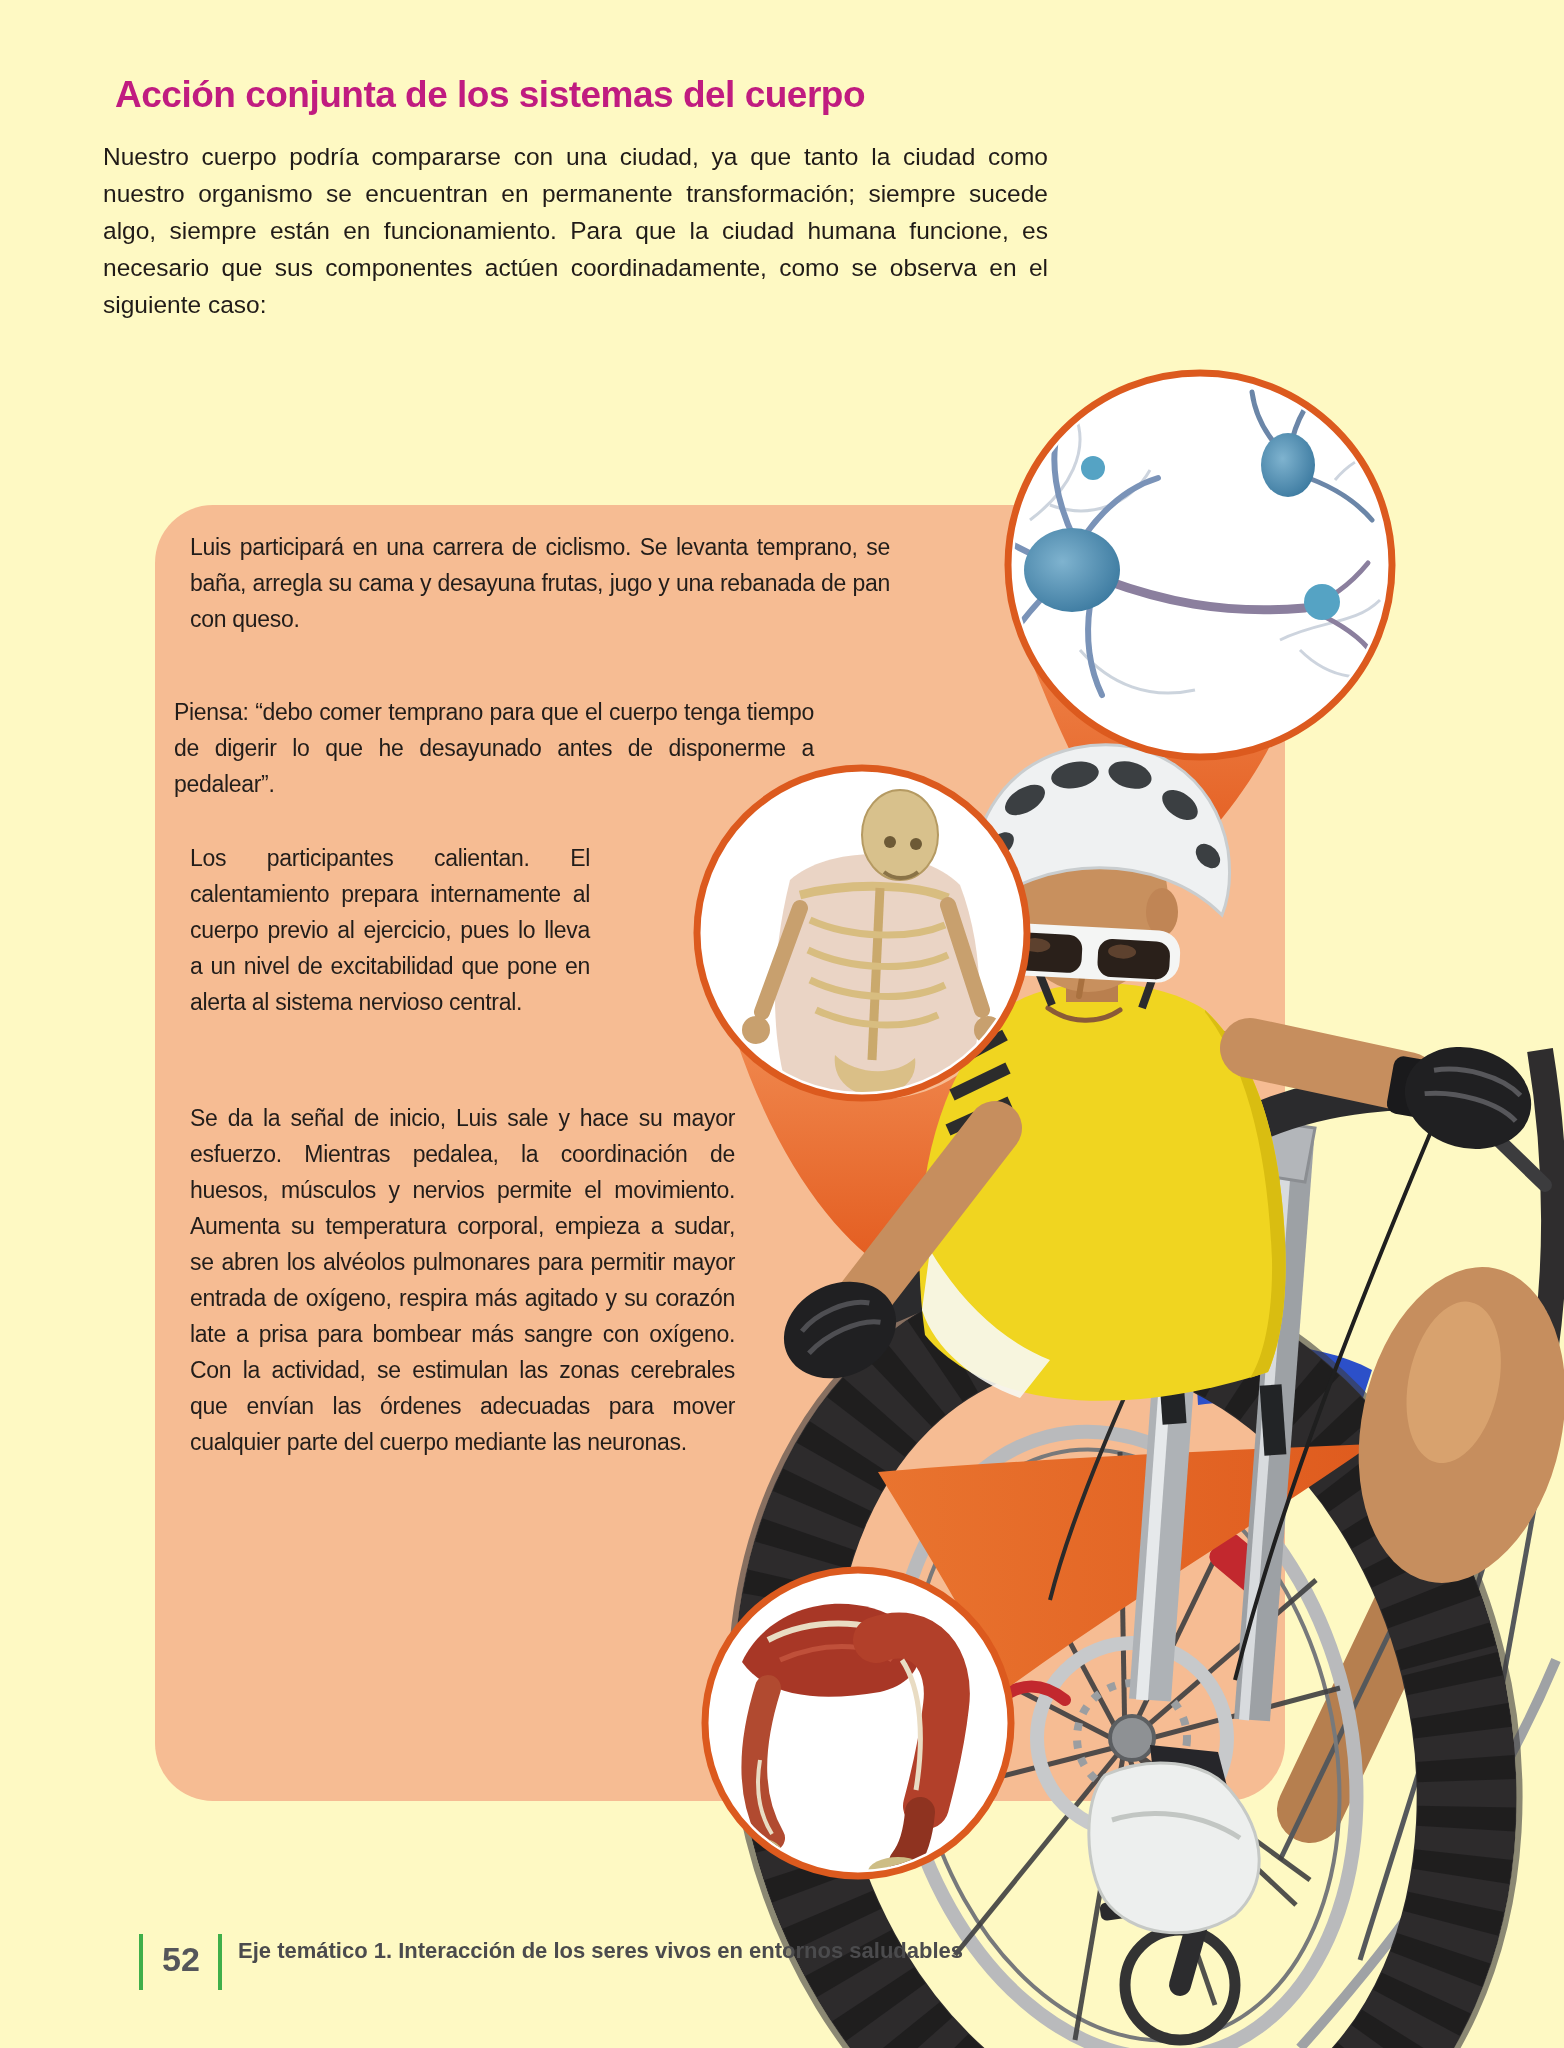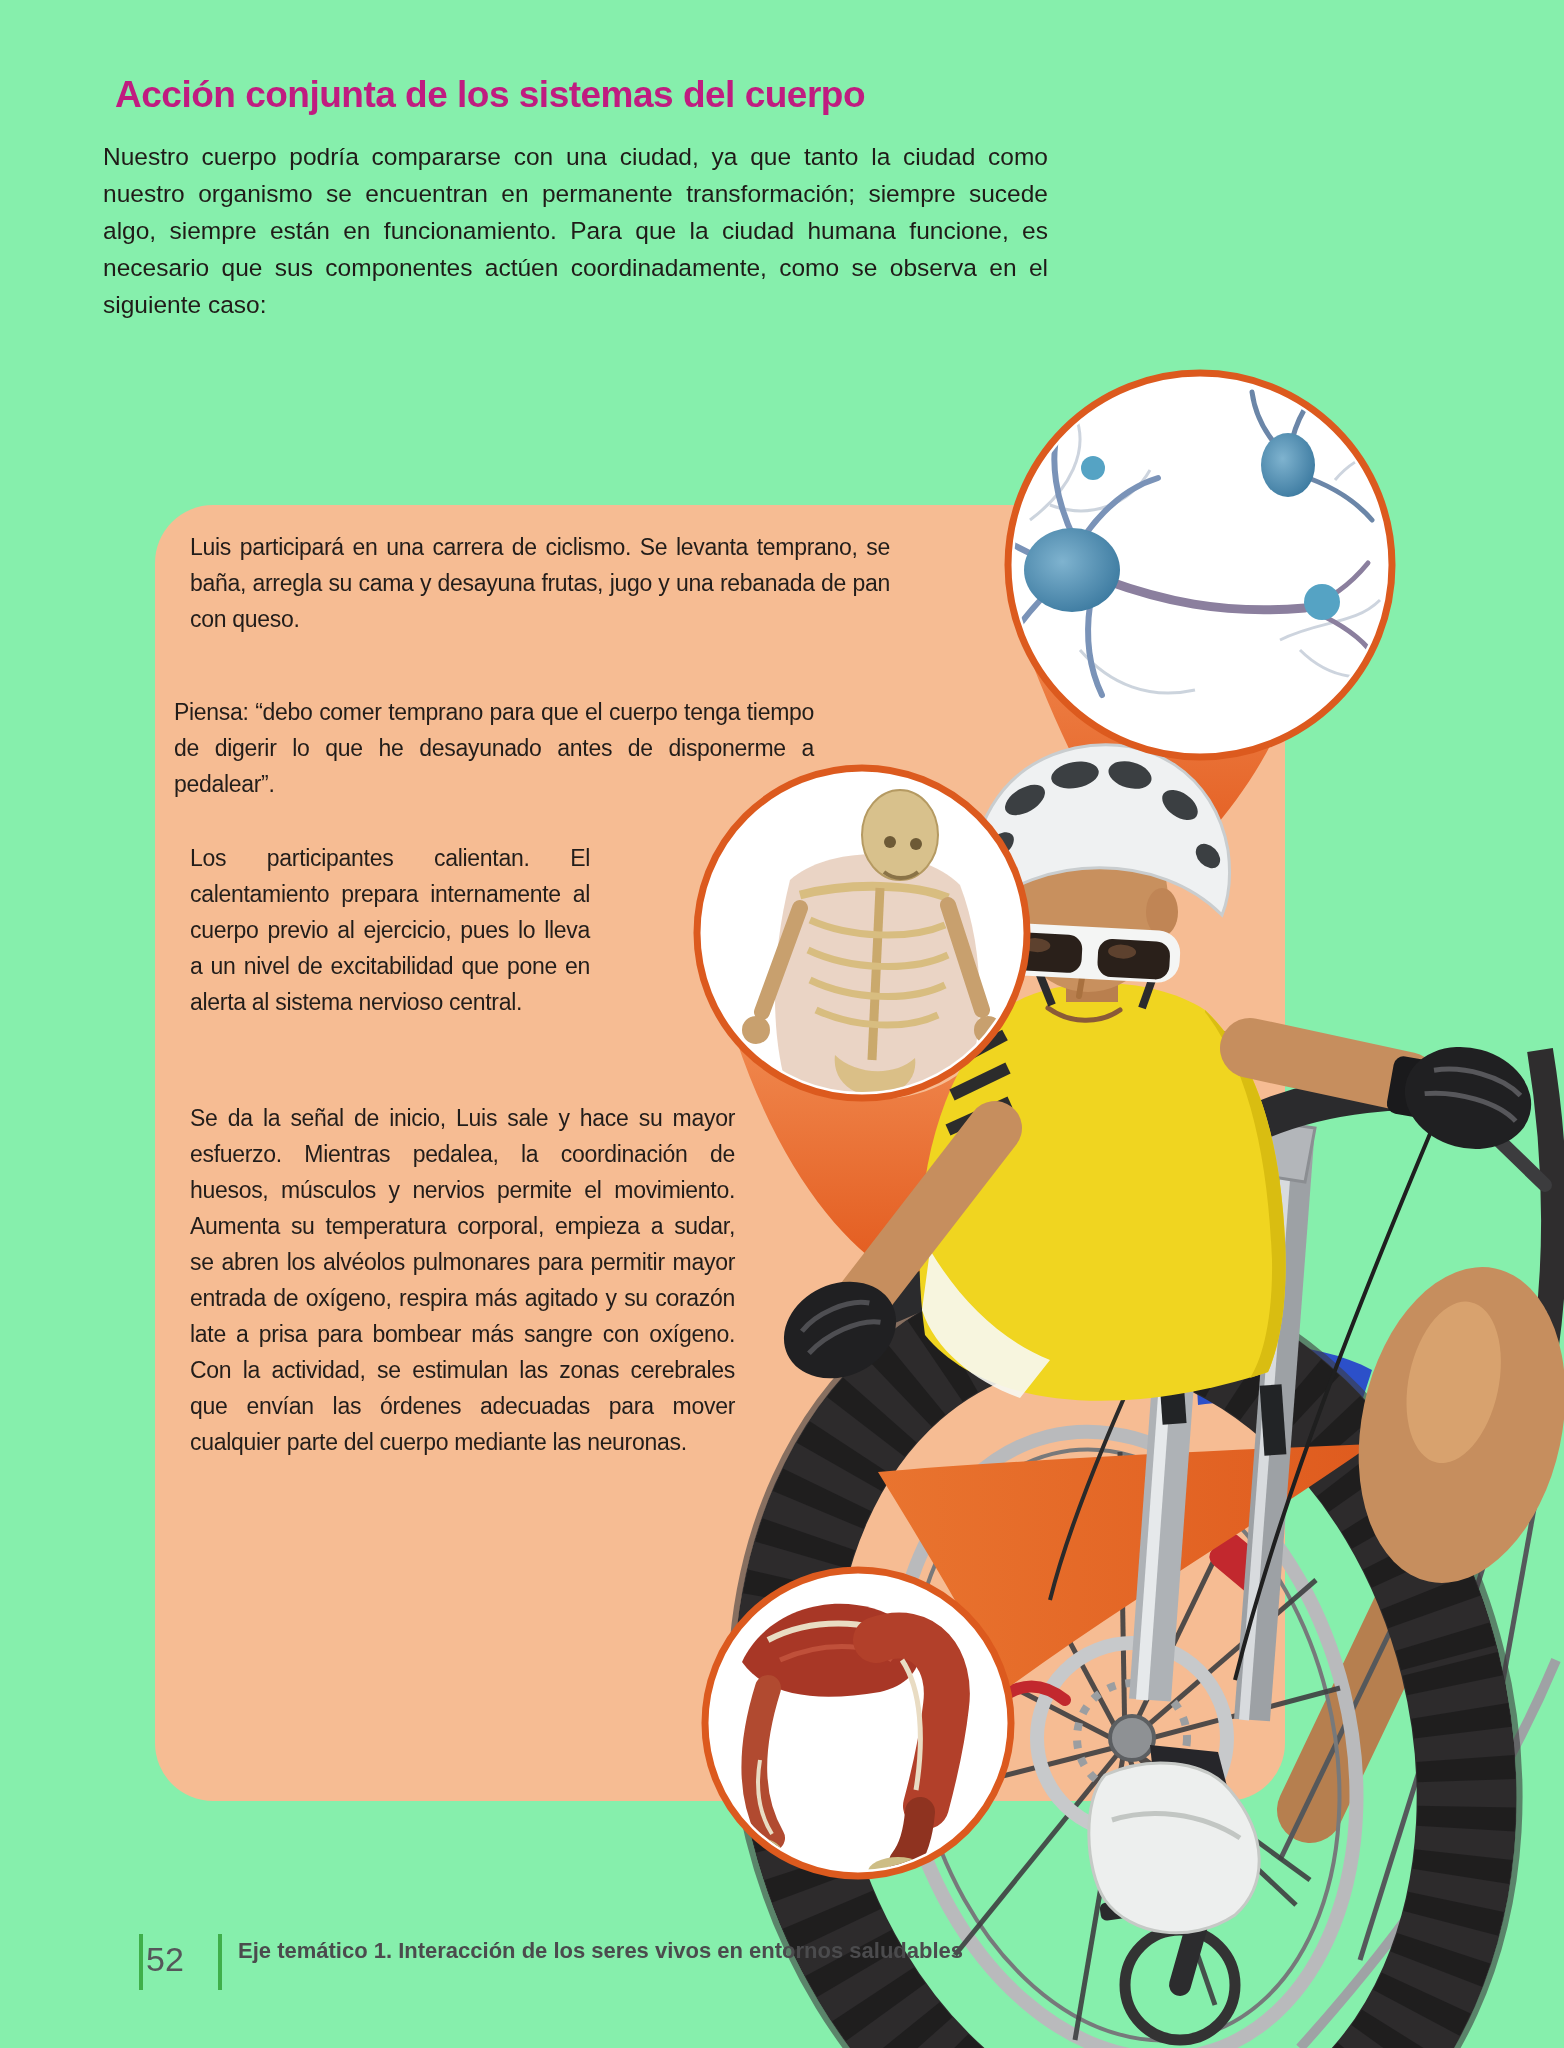--- a/index.html
+++ b/index.html
@@ -1,36 +1,36 @@
 <!DOCTYPE html>
 <html><head>
 <meta charset="utf-8">
 <style>
   html,body{margin:0;padding:0;background:#ffffff;}
-  .page{position:relative;width:1564px;height:2048px;background:#86efac;overflow:hidden;
+  .page{position:relative;width:1564px;height:2048px;background:#fef9c3;overflow:hidden;
         font-family:"Liberation Sans",sans-serif;}
   .title{position:absolute;left:115px;top:74px;font-size:37px;font-weight:bold;
          color:#c01c80;letter-spacing:-0.5px;}
   .intro{position:absolute;left:103px;top:138px;width:945px;font-size:24.5px;line-height:37px;
          color:#201b18;text-align:justify;}
   .panel{position:absolute;left:155px;top:505px;width:1130px;height:1296px;
          background:#f6bc93;border-radius:58px;}
   .story-p{position:absolute;font-size:23px;line-height:36px;letter-spacing:-0.3px;
            color:#221d1a;text-align:justify;}
   .p1{left:190px;top:529px;width:700px;}
   .p2{left:174px;top:694px;width:640px;}
   .p3{left:190px;top:840px;width:400px;}
   .p4{left:190px;top:1100px;width:545px;}
   .p5{left:190px;top:1572px;width:430px;}
   .art{position:absolute;left:0;top:0;width:1564px;height:2048px;}
   .footer{position:absolute;left:0;top:1934px;width:1564px;height:70px;}
   .fbar{position:absolute;top:0;width:4px;height:56px;background:#3faf4a;}
   .fbar1{left:139px;} .fbar2{left:218px;}
-  .pageno{position:absolute;left:146px;top:6px;width:70px;text-align:left;
-          font-size:34px;font-weight:normal;color:#55565a;}
+  .pageno{position:absolute;left:146px;top:6px;width:70px;text-align:center;
+          font-size:34px;font-weight:bold;color:#55565a;}
   .ftext{position:absolute;left:238px;top:4px;font-size:22px;font-weight:bold;color:#4b4b4d;}
 </style>
 </head>
 <body>
 
 <div class="page">
 
   <div class="title">Acción conjunta de los sistemas del cuerpo</div>
   <div class="intro">Nuestro cuerpo podría compararse con una ciudad, ya que tanto la ciudad como nuestro organismo se encuentran en permanente transformación; siempre sucede algo, siempre están en funcionamiento. Para que la ciudad humana funcione, es necesario que sus componentes actúen coordinadamente, como se observa en el siguiente caso:</div>
 

